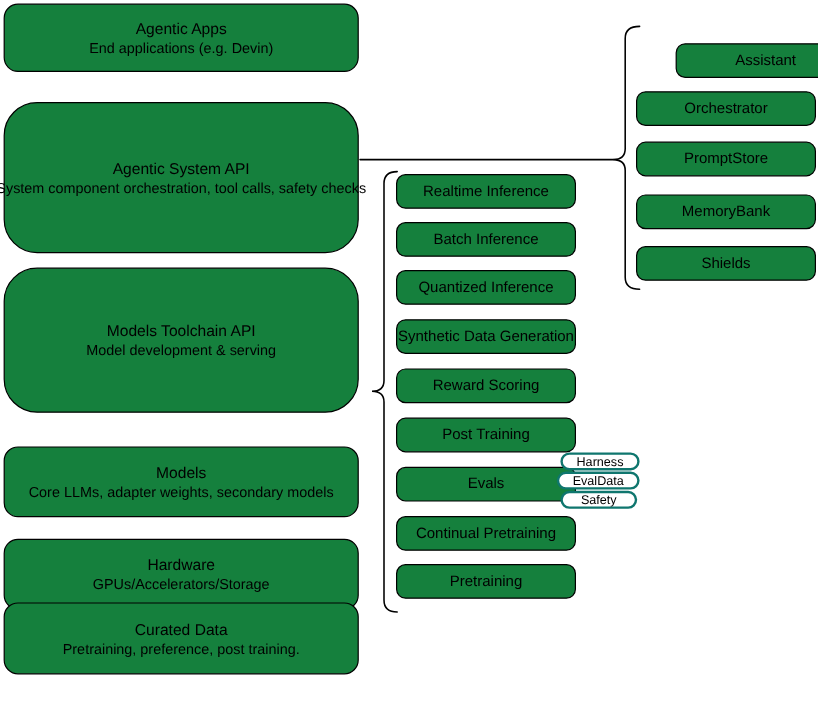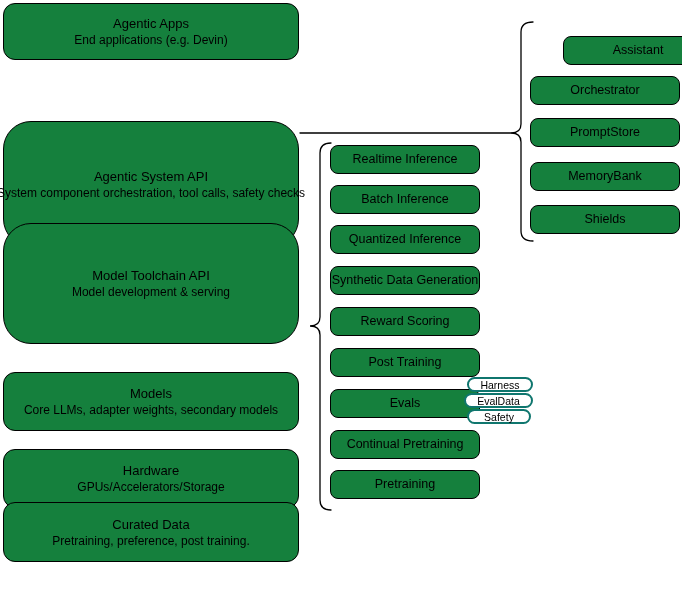--- a/index.html
+++ b/index.html
@@ -80,27 +80,27 @@
     <path d="M300 133 L511 133" fill="none" stroke="#000000" stroke-width="1.3" stroke-linecap="round"></path>
     <path d="M533 22 Q521 22 521 32 L521 124 Q521 133 511 133 Q521 133 521 142 L521 231 Q521 241 533 241" fill="none" stroke="#000000" stroke-width="1.3" stroke-linecap="round"></path>
     <path d="M331 143 Q320 143 320 153 L320 317 Q320 326 310 326 Q320 326 320 335 L320 500 Q320 510 331 510" fill="none" stroke="#000000" stroke-width="1.3" stroke-linecap="round"></path>
   </svg>
 
   <div class="node lbox r12" style="top:3px;height:57px;">
     <div class="title">Agentic Apps</div>
     <div class="subtitle">End applications (e.g. Devin)</div>
   </div>
 
-  <div class="node lbox r28" style="top:85px;height:126px;margin-top:36px;">
+  <div class="node lbox r28" style="top:85px;height:126px;">
     <div class="title">Agentic System API</div>
     <div class="subtitle">System component orchestration, tool calls, safety checks</div>
   </div>
 
   <div class="node lbox r28" style="top:223px;height:121px;">
-    <div class="title">Model Toolchain API</div>
+    <div class="title">Models Toolchain API</div>
     <div class="subtitle">Model development &amp; serving</div>
   </div>
 
   <div class="node lbox r12" style="top:372px;height:59px;">
     <div class="title">Models</div>
     <div class="subtitle">Core LLMs, adapter weights, secondary models</div>
   </div>
 
   <div class="node lbox r12" style="top:449px;height:59px;">
     <div class="title">Hardware</div>

